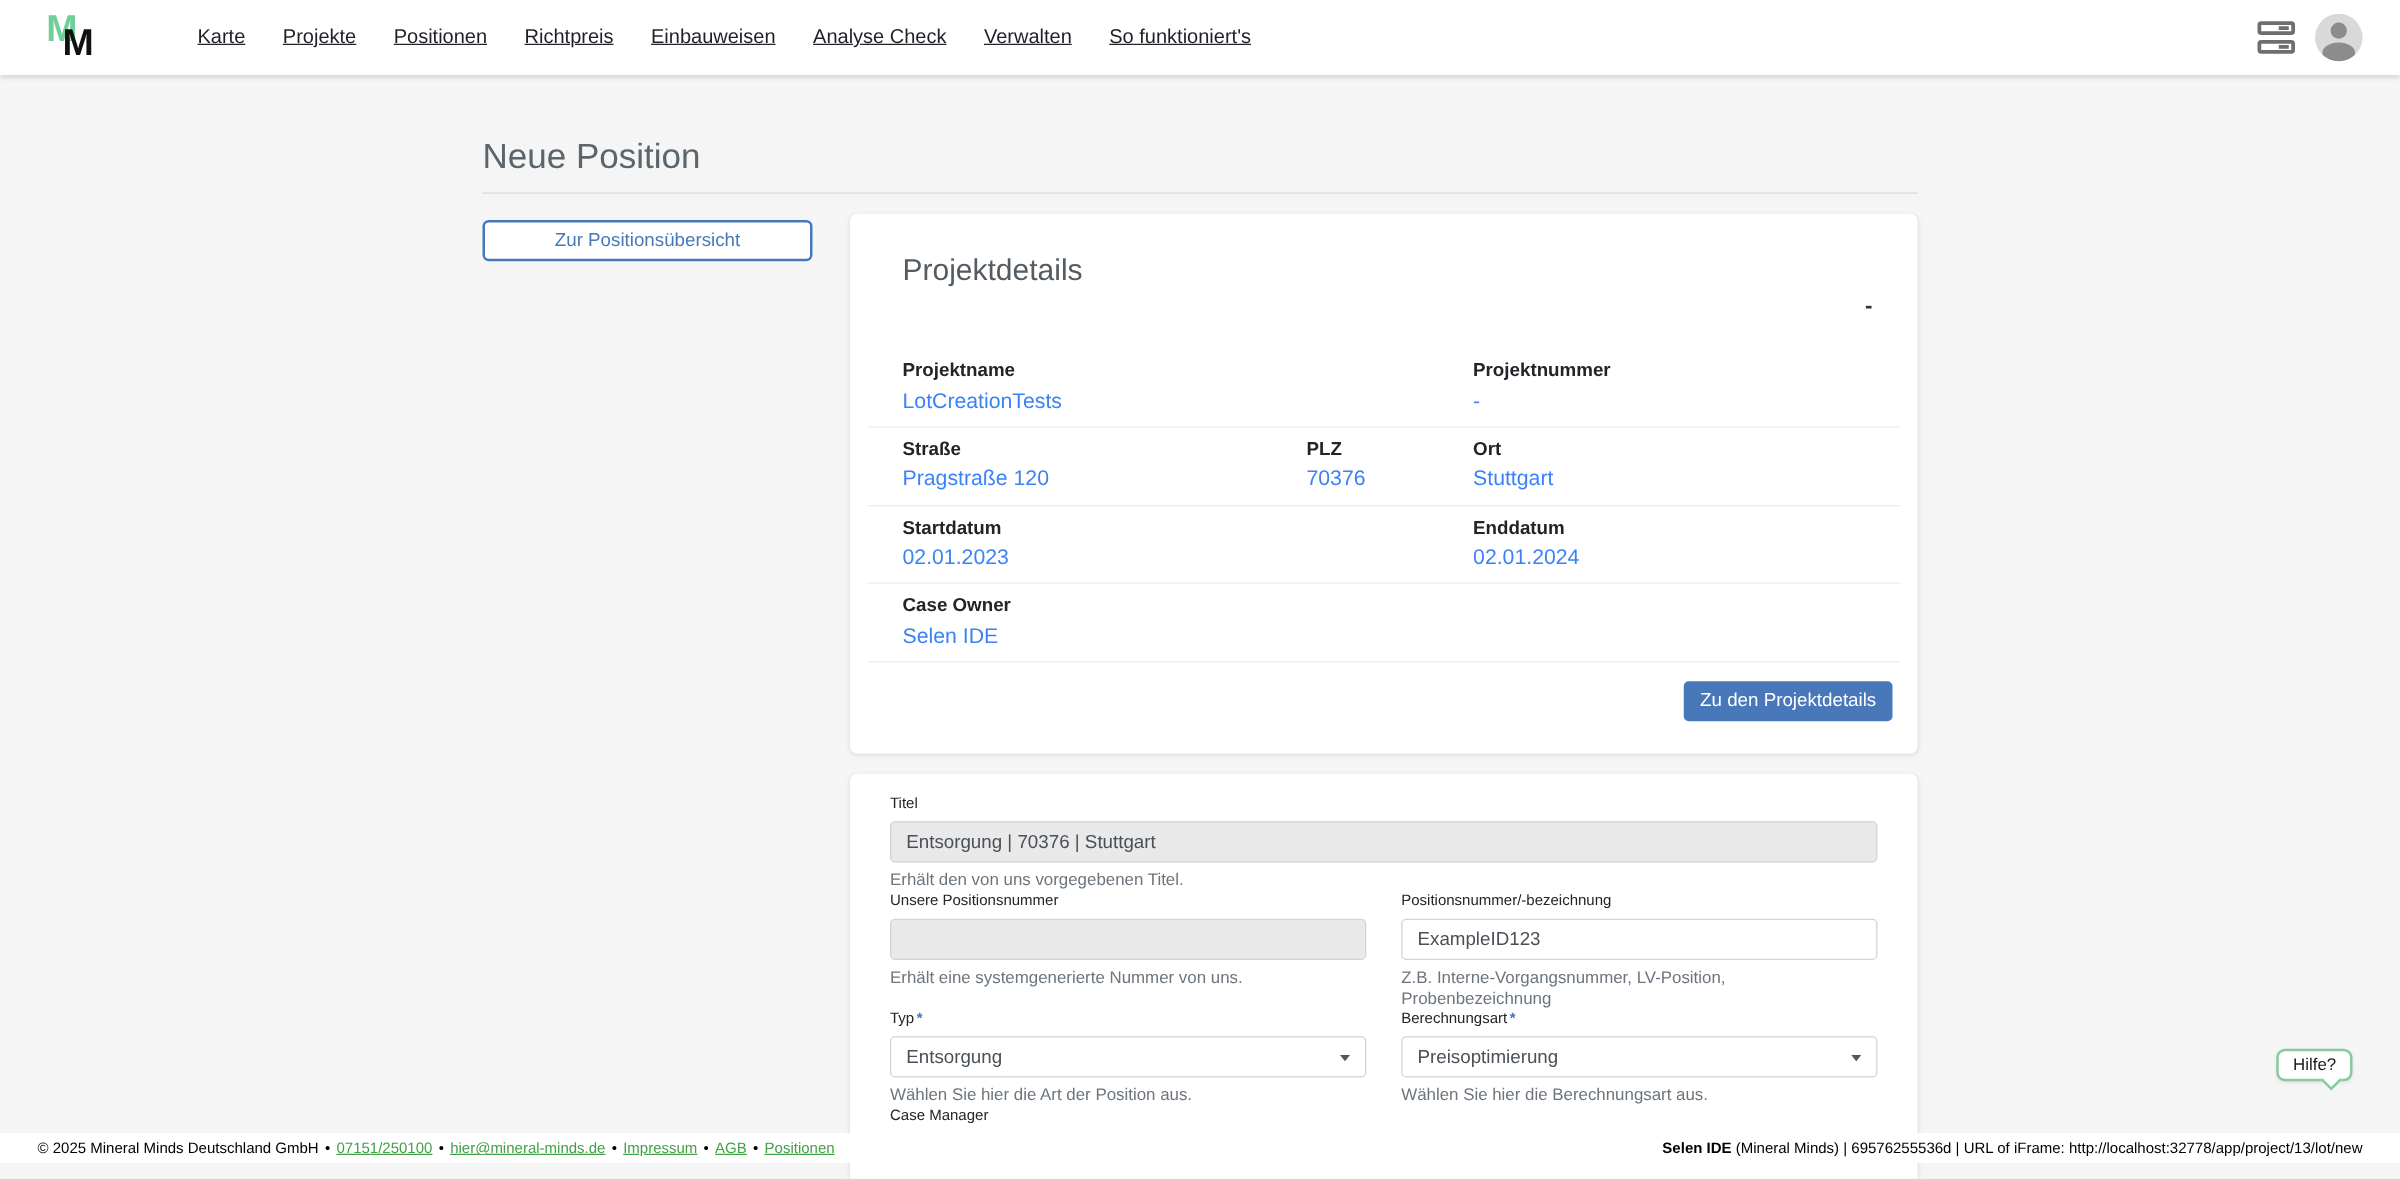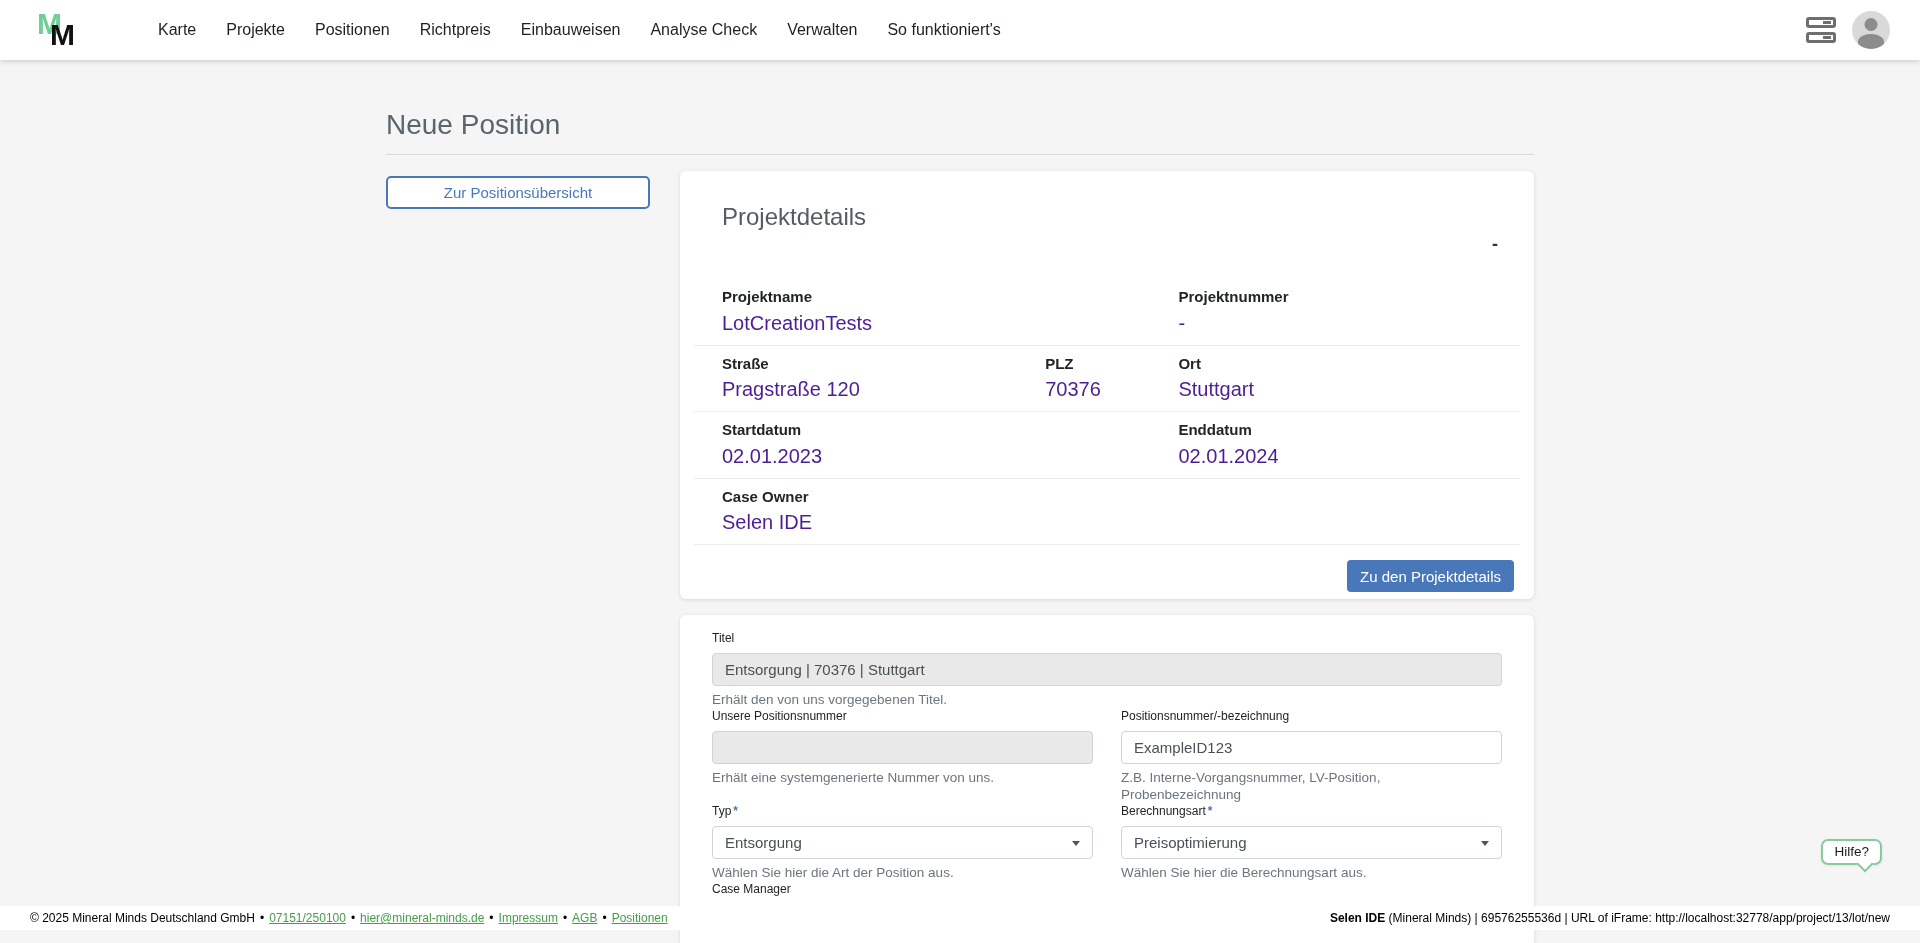--- a/index.html
+++ b/index.html
@@ -12,21 +12,21 @@
   
   .navbar {
     position:relative; z-index:20; height:60px; background:#ffffff;
     display:flex; align-items:center; box-shadow:0 2px 4px rgba(0,0,0,.14);
     padding:0 30px 0 37px;
   }
   .logo { position:relative; width:58px; height:46px; margin-right:48px; }
   .logo .m { position:absolute; font-weight:800; font-size:30px; line-height:1; letter-spacing:-2px; }
   .logo .m-green { color:#6fcf97; left:0; top:2px; }
   .logo .m-black { color:#111111; left:13px; top:13px; }
-  .nav-items { display:flex; align-items:center; height:100%; }
+  .nav-items { display:flex; align-items:center; height:100%;text-decoration:underline; }
   .nav-item {
     font-size:16px; font-weight:500; color:#1d2125; padding:0 15px; cursor:pointer;
     height:100%; display:flex; align-items:center; text-decoration:none;
   }
   .nav-right { margin-left:auto; display:flex; align-items:center; gap:16px; }
   .dns-icon { display:flex; flex-direction:column; gap:4px; cursor:pointer; }
   .dns-bar {
     width:30px; height:11px; border:3px solid #6e6e6e; border-radius:3px;
     position:relative;
   }
@@ -73,22 +73,22 @@
     font-size:18px; font-weight:700; color:#333; line-height:1; padding:4px 8px;
   }
   .pd-table { margin:0 14px; }
   .pd-row {
     display:grid; grid-template-columns:40.5% 16.7% 42.8%;
     padding:8px 0 9px 28px; border-bottom:1px solid #ececec;
   }
   .pd-cell { min-width:0; }
   .pd-cell.col3 { grid-column:3; }
   .pd-label { font-weight:700; font-size:15px; line-height:1.3; color:#212529; }
-  .pd-value { font-size:20px; line-height:1.3; color:#4c1d95; margin-top:3px; }
-  .pd-actions { padding:15px 20px 7px; display:flex; justify-content:flex-end; }
+  .pd-value { font-size:17px; line-height:1.3; color:#3b82f6; margin-top:3px; }
+  .pd-actions { padding:15px 20px 26px; display:flex; justify-content:flex-end; }
   .btn-primary {
     background:#4878b9; color:#ffffff; border:none; border-radius:4px;
     height:32px; padding:0 13px; font-size:15px; font-family:inherit; cursor:pointer;
   }
 
   
   .form-card { margin-top:16px; padding:16px 32px 24px; min-height:430px; }
   .fgroup { }
   .fgroup + .fgroup, .frow { }
   .flabel { font-size:12px; color:#212529; line-height:1.25; margin-bottom:7px; display:block; }

